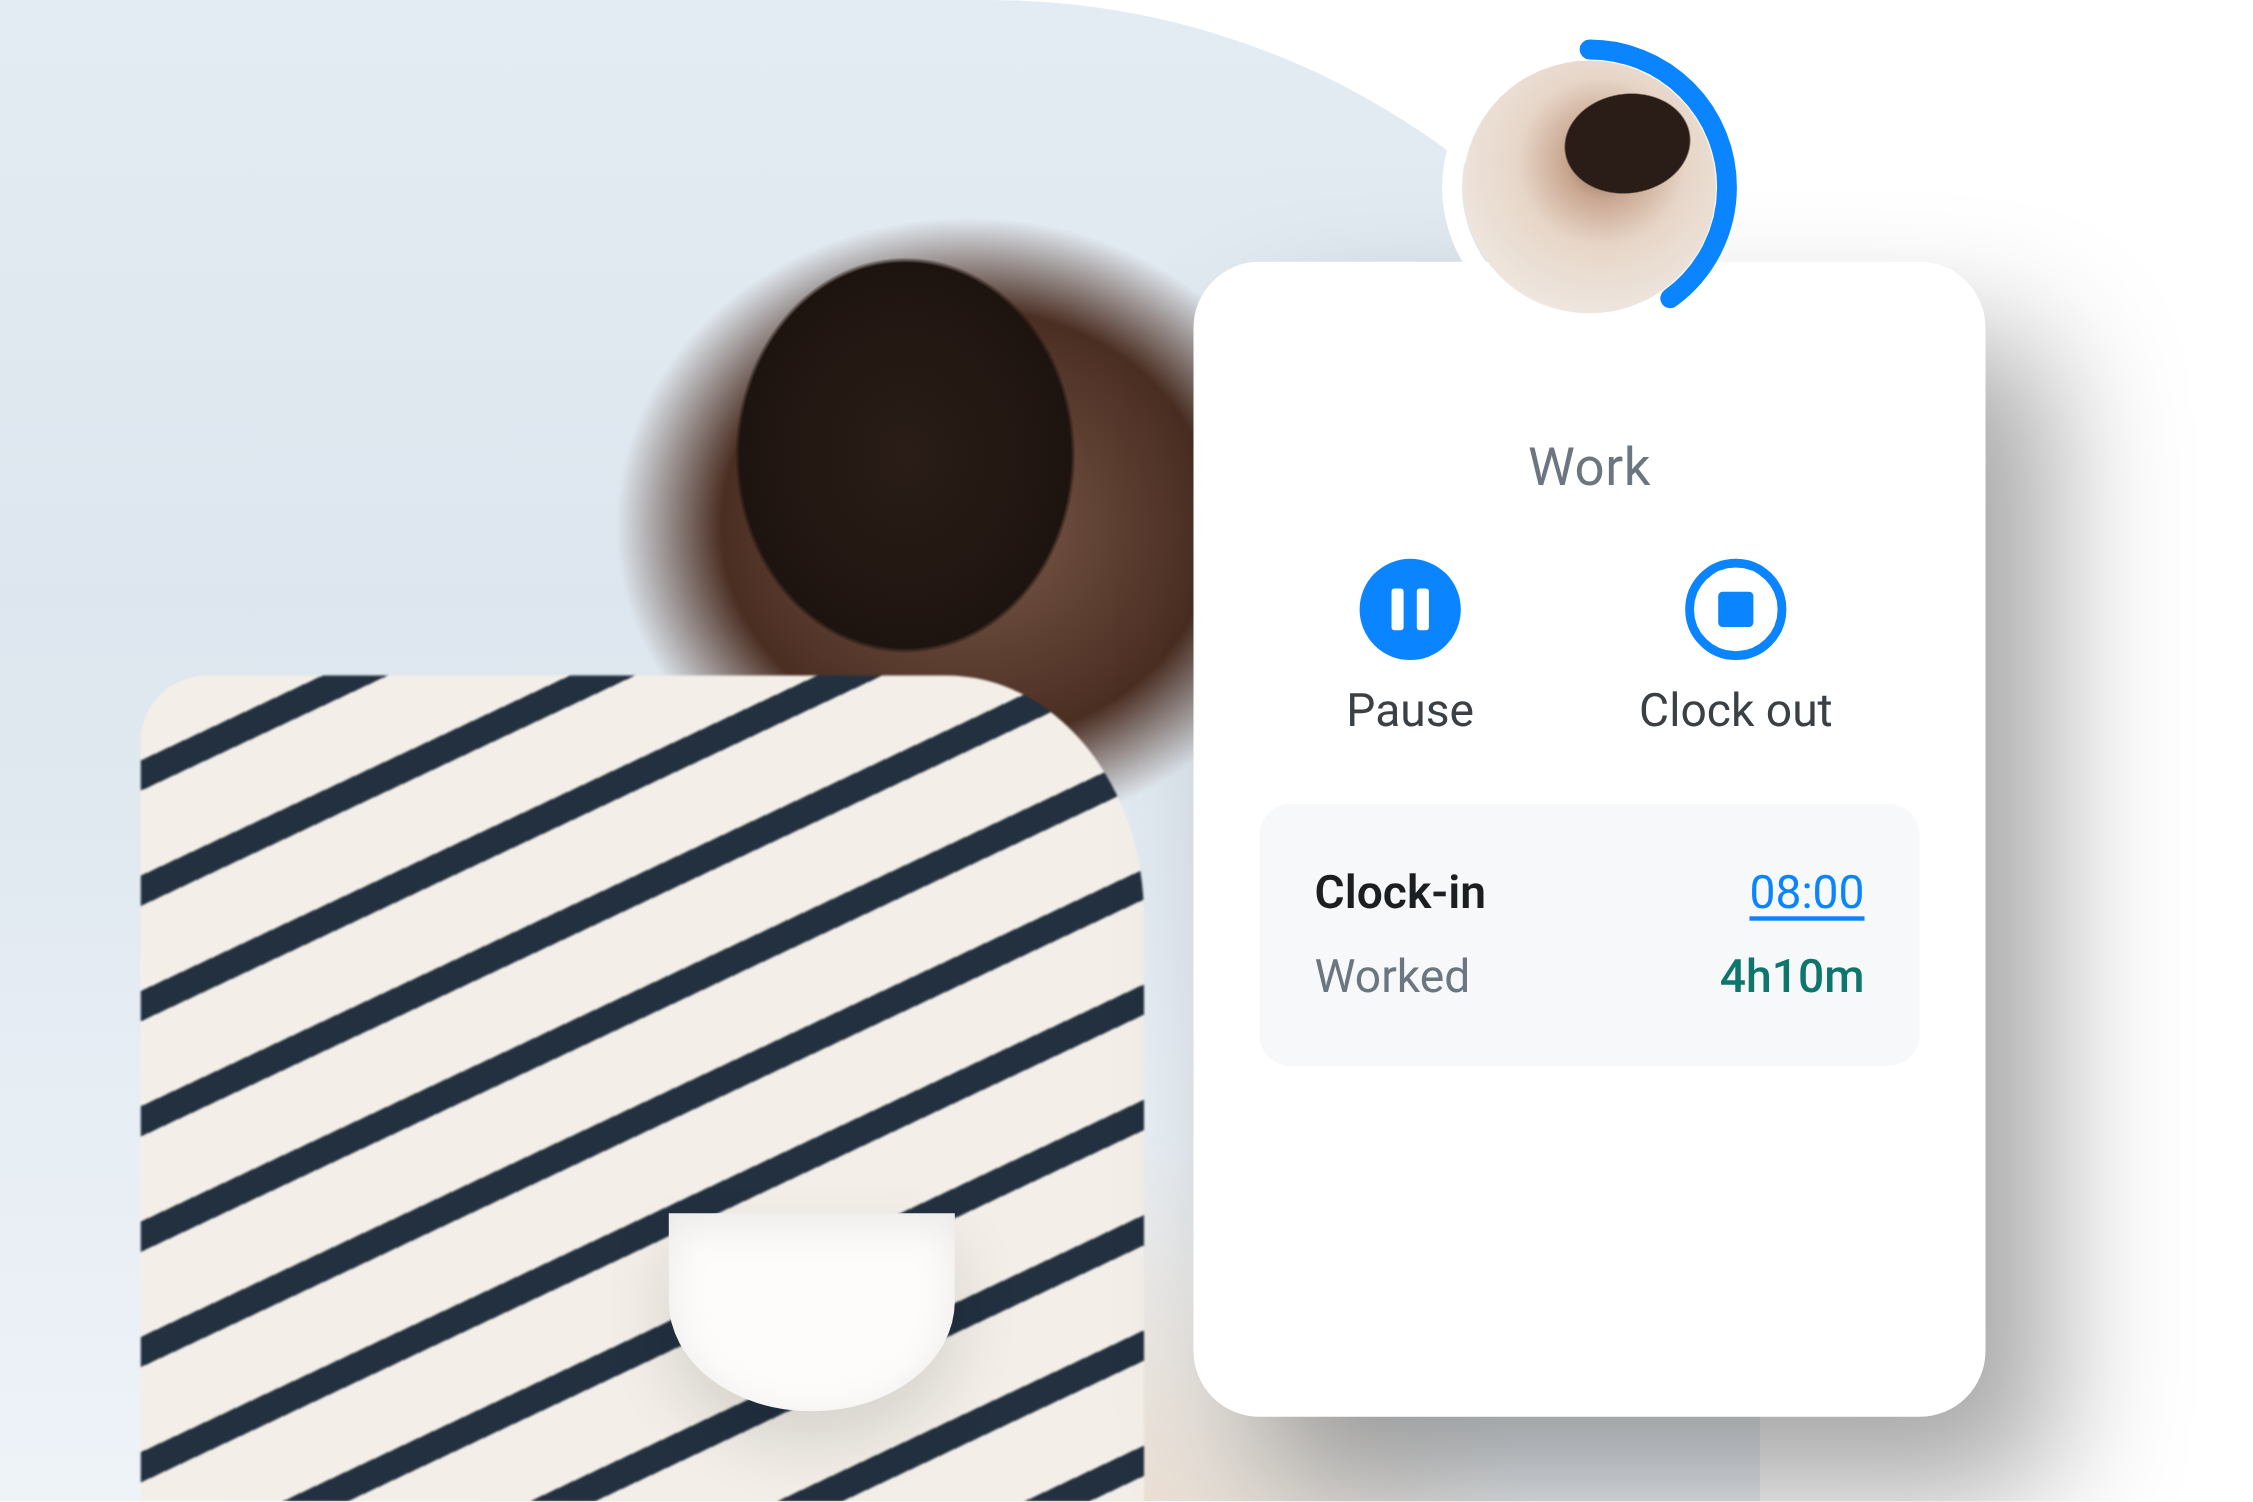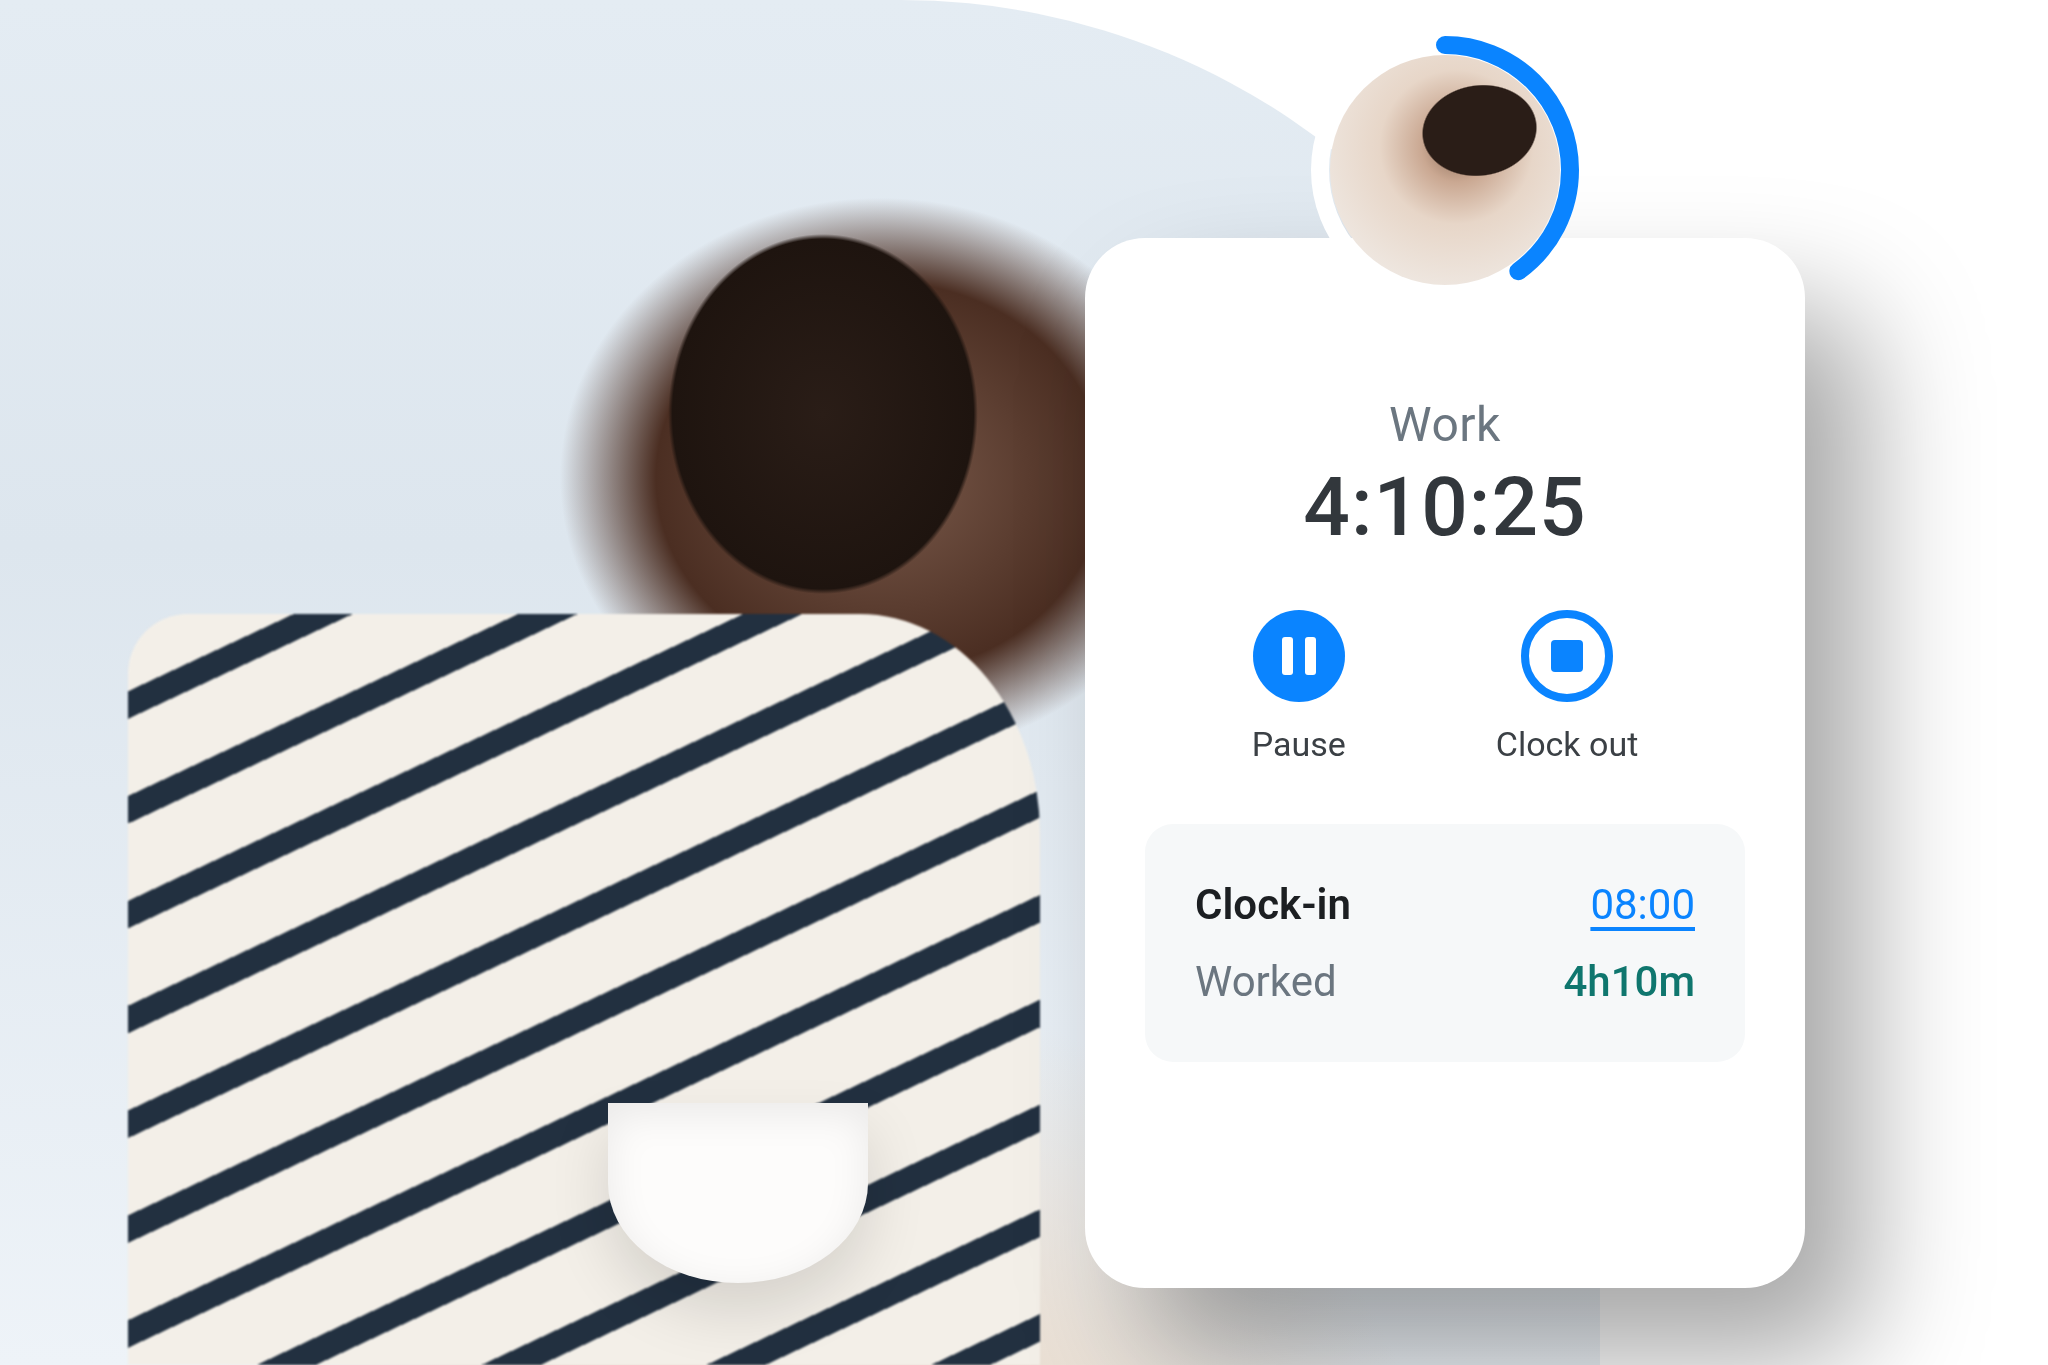--- a/index.html
+++ b/index.html
@@ -121,21 +121,21 @@
     flex-direction: column;
     align-items: center;
     gap: 22px;
     cursor: pointer;
   }
   .ctrl .icon {
     width: 92px; height: 92px;
     display: flex; align-items: center; justify-content: center;
   }
   .ctrl .label {
-    font-size: 34px;
+    font-size: 42px;
     color: #3b4045;
   }
   .pause-circle {
     width: 92px; height: 92px; border-radius: 50%;
     background: #0a84ff;
     display: flex; align-items: center; justify-content: center;
   }
   .pause-circle .bar {
     width: 11px; height: 38px; background: #fff; border-radius: 3px;
   }
@@ -184,21 +184,20 @@
   <div class="photo">
     <div class="head"></div>
     <div class="torso"></div>
     <div class="cup"></div>
   </div>
 
   <div class="card">
 
     <div class="status-label">Work</div>
 
-    <div class="timer">4:10:25</div>
 
     <div class="controls">
 
       <div class="ctrl">
         <div class="icon">
           <div class="pause-circle">
               <div class="bar"></div>
               <div class="bar"></div>
             </div>
         </div>

